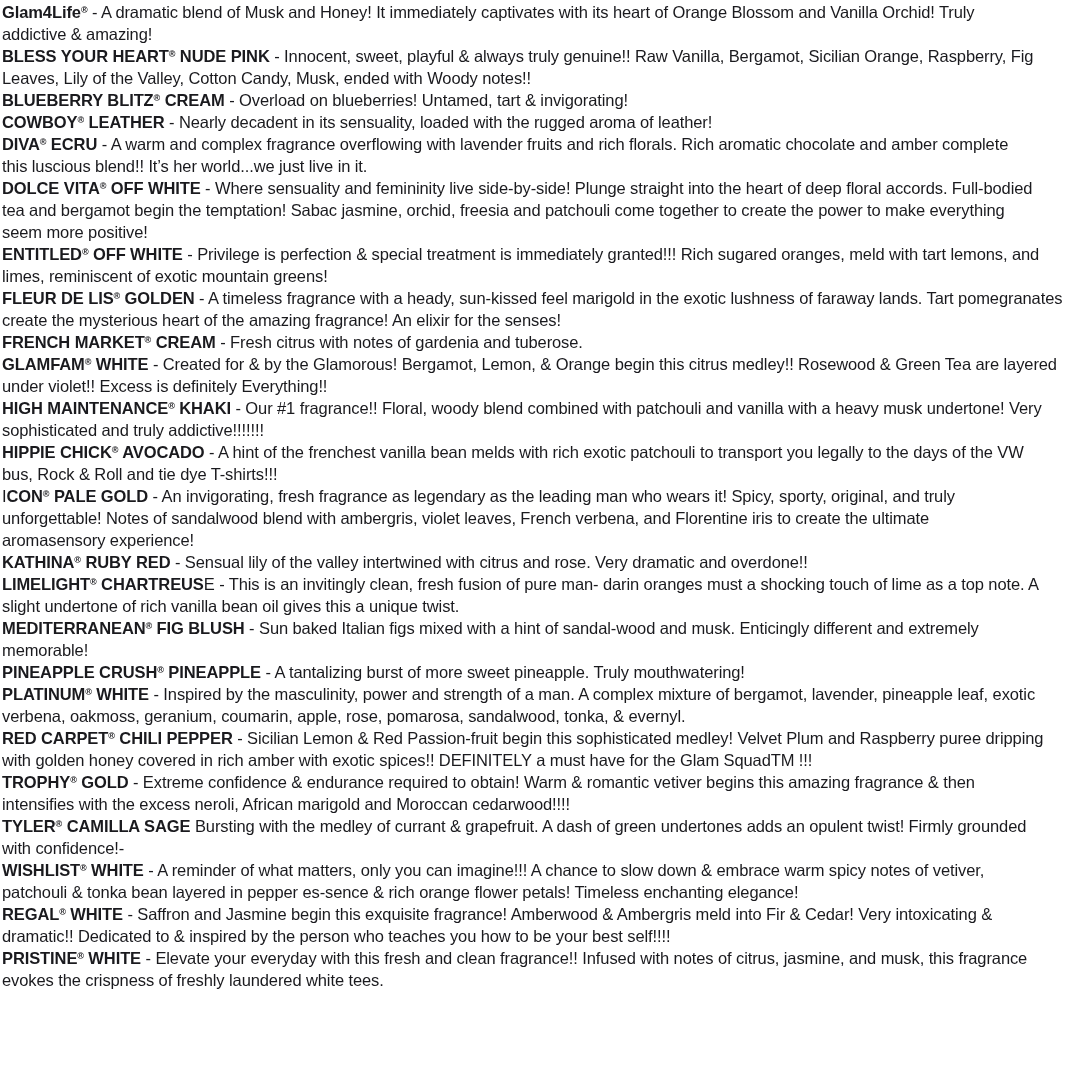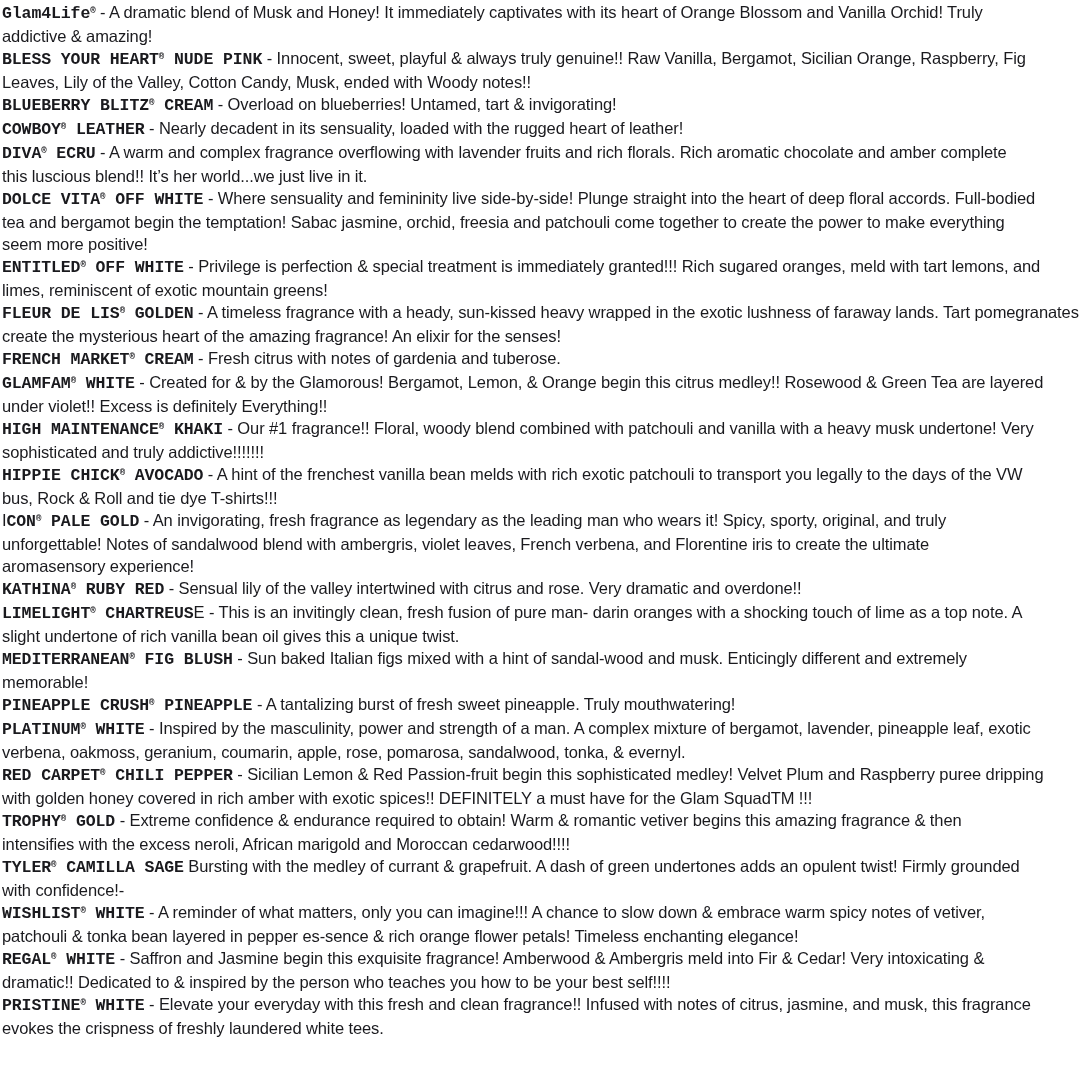--- a/index.html
+++ b/index.html
@@ -19,21 +19,20 @@
     margin: 0;
     font-family: "Liberation Sans", sans-serif;
     font-size: 16.5px;
     line-height: 22px;
     letter-spacing: -0.1px;
     color: #1a1a1e;
     white-space: pre-wrap;    
   }
   .entry .name {
     font-weight: 700;
-    font-family: Liberation Mono, monospace;
   }
   .entry .pre, .entry .desc {
     font-weight: 400;
   }
   sup.reg {
     font-size: 0.55em;
     line-height: 0;
     vertical-align: 0.5em;
     font-weight: 700;
   }
@@ -44,59 +43,59 @@
 <div class="page">
   <div id="list">
   <p class="entry"><span class="pre"></span><span class="name">Glam4Life<sup class="reg">®</sup></span><span class="desc"> - A dramatic blend of Musk and Honey! It immediately captivates with its heart of Orange Blossom and Vanilla Orchid! Truly
 addictive &amp; amazing!</span></p>
 
   <p class="entry"><span class="pre"></span><span class="name">BLESS YOUR HEART<sup class="reg">®</sup> NUDE PINK</span><span class="desc"> - Innocent, sweet, playful &amp; always truly genuine!! Raw Vanilla, Bergamot, Sicilian Orange, Raspberry, Fig
 Leaves, Lily of the Valley, Cotton Candy, Musk, ended with Woody notes!!</span></p>
 
   <p class="entry"><span class="pre"></span><span class="name">BLUEBERRY BLITZ<sup class="reg">®</sup> CREAM</span><span class="desc"> - Overload on blueberries! Untamed, tart &amp; invigorating!</span></p>
 
-  <p class="entry"><span class="pre"></span><span class="name">COWBOY<sup class="reg">®</sup> LEATHER</span><span class="desc"> - Nearly decadent in its sensuality, loaded with the rugged heart of leather!</span></p>
+  <p class="entry"><span class="pre"></span><span class="name">COWBOY<sup class="reg">®</sup> LEATHER</span><span class="desc"> - Nearly decadent in its sensuality, loaded with the rugged aroma of leather!</span></p>
 
   <p class="entry"><span class="pre"></span><span class="name">DIVA<sup class="reg">®</sup> ECRU</span><span class="desc"> - A warm and complex fragrance overflowing with lavender fruits and rich florals. Rich aromatic chocolate and amber complete
 this luscious blend!! It’s her world...we just live in it.</span></p>
 
   <p class="entry"><span class="pre"></span><span class="name">DOLCE VITA<sup class="reg">®</sup> OFF WHITE</span><span class="desc"> - Where sensuality and femininity live side-by-side! Plunge straight into the heart of deep floral accords. Full-bodied
 tea and bergamot begin the temptation! Sabac jasmine, orchid, freesia and patchouli come together to create the power to make everything
 seem more positive!</span></p>
 
   <p class="entry"><span class="pre"></span><span class="name">ENTITLED<sup class="reg">®</sup> OFF WHITE</span><span class="desc"> - Privilege is perfection &amp; special treatment is immediately granted!!! Rich sugared oranges, meld with tart lemons, and
 limes, reminiscent of exotic mountain greens!</span></p>
 
-  <p class="entry"><span class="pre"></span><span class="name">FLEUR DE LIS<sup class="reg">®</sup> GOLDEN</span><span class="desc"> - A timeless fragrance with a heady, sun-kissed heavy wrapped in the exotic lushness of faraway lands. Tart pomegranates
+  <p class="entry"><span class="pre"></span><span class="name">FLEUR DE LIS<sup class="reg">®</sup> GOLDEN</span><span class="desc"> - A timeless fragrance with a heady, sun-kissed feel marigold in the exotic lushness of faraway lands. Tart pomegranates
 create the mysterious heart of the amazing fragrance! An elixir for the senses!</span></p>
 
   <p class="entry"><span class="pre"></span><span class="name">FRENCH MARKET<sup class="reg">®</sup> CREAM</span><span class="desc"> - Fresh citrus with notes of gardenia and tuberose.</span></p>
 
   <p class="entry"><span class="pre"></span><span class="name">GLAMFAM<sup class="reg">®</sup> WHITE</span><span class="desc"> - Created for &amp; by the Glamorous! Bergamot, Lemon, &amp; Orange begin this citrus medley!! Rosewood &amp; Green Tea are layered
 under violet!! Excess is definitely Everything!!</span></p>
 
   <p class="entry"><span class="pre"></span><span class="name">HIGH MAINTENANCE<sup class="reg">®</sup> KHAKI</span><span class="desc"> - Our #1 fragrance!! Floral, woody blend combined with patchouli and vanilla with a heavy musk undertone! Very
 sophisticated and truly addictive!!!!!!!</span></p>
 
   <p class="entry"><span class="pre"></span><span class="name">HIPPIE CHICK<sup class="reg">®</sup> AVOCADO</span><span class="desc"> - A hint of the frenchest vanilla bean melds with rich exotic patchouli to transport you legally to the days of the VW
 bus, Rock &amp; Roll and tie dye T-shirts!!!</span></p>
 
   <p class="entry"><span class="pre">I</span><span class="name">CON<sup class="reg">®</sup> PALE GOLD</span><span class="desc"> - An invigorating, fresh fragrance as legendary as the leading man who wears it! Spicy, sporty, original, and truly
 unforgettable! Notes of sandalwood blend with ambergris, violet leaves, French verbena, and Florentine iris to create the ultimate
 aromasensory experience!</span></p>
 
   <p class="entry"><span class="pre"></span><span class="name">KATHINA<sup class="reg">®</sup> RUBY RED</span><span class="desc"> - Sensual lily of the valley intertwined with citrus and rose. Very dramatic and overdone!!</span></p>
 
-  <p class="entry"><span class="pre"></span><span class="name">LIMELIGHT<sup class="reg">®</sup> CHARTREUS</span><span class="desc">E - This is an invitingly clean, fresh fusion of pure man- darin oranges with a shocking touch of lime as a top note. A
+  <p class="entry"><span class="pre"></span><span class="name">LIMELIGHT<sup class="reg">®</sup> CHARTREUS</span><span class="desc">E - This is an invitingly clean, fresh fusion of pure man- darin oranges must a shocking touch of lime as a top note. A
 slight undertone of rich vanilla bean oil gives this a unique twist.</span></p>
 
   <p class="entry"><span class="pre"></span><span class="name">MEDITERRANEAN<sup class="reg">®</sup> FIG BLUSH</span><span class="desc"> - Sun baked Italian figs mixed with a hint of sandal-wood and musk. Enticingly different and extremely
 memorable!</span></p>
 
-  <p class="entry"><span class="pre"></span><span class="name">PINEAPPLE CRUSH<sup class="reg">®</sup> PINEAPPLE</span><span class="desc"> - A tantalizing burst of fresh sweet pineapple. Truly mouthwatering!</span></p>
+  <p class="entry"><span class="pre"></span><span class="name">PINEAPPLE CRUSH<sup class="reg">®</sup> PINEAPPLE</span><span class="desc"> - A tantalizing burst of more sweet pineapple. Truly mouthwatering!</span></p>
 
   <p class="entry"><span class="pre"></span><span class="name">PLATINUM<sup class="reg">®</sup> WHITE</span><span class="desc"> - Inspired by the masculinity, power and strength of a man. A complex mixture of bergamot, lavender, pineapple leaf, exotic
 verbena, oakmoss, geranium, coumarin, apple, rose, pomarosa, sandalwood, tonka, &amp; evernyl.</span></p>
 
   <p class="entry"><span class="pre"></span><span class="name">RED CARPET<sup class="reg">®</sup> CHILI PEPPER</span><span class="desc"> - Sicilian Lemon &amp; Red Passion-fruit begin this sophisticated medley! Velvet Plum and Raspberry puree dripping
 with golden honey covered in rich amber with exotic spices!! DEFINITELY a must have for the Glam SquadTM !!!</span></p>
 
   <p class="entry"><span class="pre"></span><span class="name">TROPHY<sup class="reg">®</sup> GOLD</span><span class="desc"> - Extreme confidence &amp; endurance required to obtain! Warm &amp; romantic vetiver begins this amazing fragrance &amp; then
 intensifies with the excess neroli, African marigold and Moroccan cedarwood!!!!</span></p>
 

